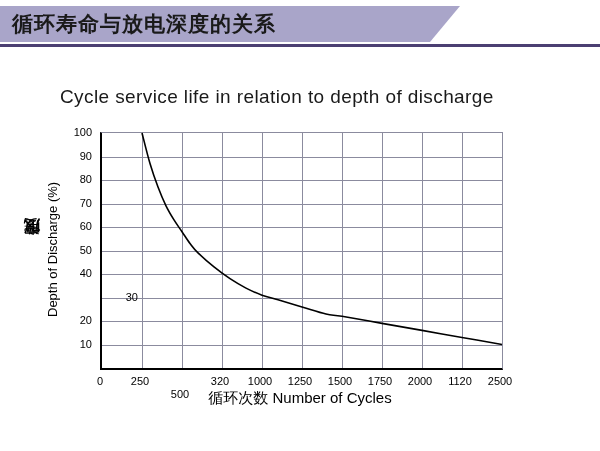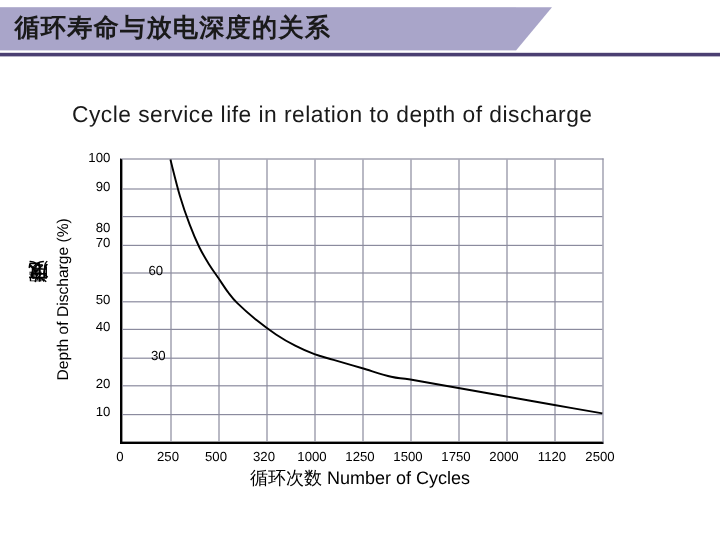--- a/index.html
+++ b/index.html
@@ -213,35 +213,35 @@
         <div class="hgrid" style="top: 23.5px;"></div>
       </div>
     <svg id="curve-svg" viewBox="0 0 400 235" preserveAspectRatio="none">
       <path id="curve-path" fill="none" stroke="#000000" stroke-width="1.6" d="M 40.00 0.00 C 41.33 5.09, 45.33 21.54, 48.00 30.55 C 50.67 39.56, 53.33 47.00, 56.00 54.05 C 58.67 61.10, 61.33 67.37, 64.00 72.85 C 66.67 78.33, 69.33 82.64, 72.00 86.95 C 74.67 91.26, 77.33 94.78, 80.00 98.70 C 82.67 102.62, 85.33 106.92, 88.00 110.45 C 90.67 113.97, 92.00 115.93, 96.00 119.85 C 100.00 123.77, 106.67 129.64, 112.00 133.95 C 117.33 138.26, 122.67 142.17, 128.00 145.70 C 133.33 149.22, 138.67 152.36, 144.00 155.10 C 149.33 157.84, 154.67 160.19, 160.00 162.15 C 165.33 164.11, 169.33 164.89, 176.00 166.85 C 182.67 168.81, 192.00 171.55, 200.00 173.90 C 208.00 176.25, 217.33 179.38, 224.00 180.95 C 230.67 182.52, 230.67 181.73, 240.00 183.30 C 249.33 184.87, 266.67 188.00, 280.00 190.35 C 293.33 192.70, 306.67 195.05, 320.00 197.40 C 333.33 199.75, 346.67 202.10, 360.00 204.45 C 373.33 206.80, 393.33 210.32, 400.00 211.50"></path>
     </svg>
   </div>
 
   <div id="tick-labels">
       <div class="xtick-label" style="left: 100px; top: 323px;">0</div>
       <div class="xtick-label" style="left: 140px; top: 323px;">250</div>
-      <div class="xtick-label" style="left: 180px; top: 323px;">500</div>
+      <div class="xtick-label" style="left: 180px; top: 336px;">500</div>
       <div class="xtick-label" style="left: 220px; top: 323px;">320</div>
       <div class="xtick-label" style="left: 260px; top: 323px;">1000</div>
       <div class="xtick-label" style="left: 300px; top: 323px;">1250</div>
       <div class="xtick-label" style="left: 340px; top: 323px;">1500</div>
       <div class="xtick-label" style="left: 380px; top: 323px;">1750</div>
       <div class="xtick-label" style="left: 420px; top: 323px;">2000</div>
       <div class="xtick-label" style="left: 460px; top: 323px;">1120</div>
       <div class="xtick-label" style="left: 500px; top: 323px;">2500</div>
       <div class="ytick-label" style="left: 92px; top: 291.5px;">10</div>
       <div class="ytick-label" style="left: 92px; top: 268px;">20</div>
       <div class="ytick-label" style="left: 92px; top: 244.5px; margin-left: 46px;">30</div>
       <div class="ytick-label" style="left: 92px; top: 221px;">40</div>
       <div class="ytick-label" style="left: 92px; top: 197.5px;">50</div>
-      <div class="ytick-label" style="left: 92px; top: 174px; margin-left: 44px;">60</div>
+      <div class="ytick-label" style="left: 92px; top: 174px;">60</div>
       <div class="ytick-label" style="left: 92px; top: 150.5px;">70</div>
-      <div class="ytick-label" style="left: 92px; top: 138px;">80</div>
+      <div class="ytick-label" style="left: 92px; top: 127px;">80</div>
       <div class="ytick-label" style="left: 92px; top: 103.5px;">90</div>
       <div class="ytick-label" style="left: 92px; top: 80px;">100</div>
     </div>
 
   <div id="xaxis-label">循环次数 Number of Cycles</div>
 </div>
 
 </body></html>

